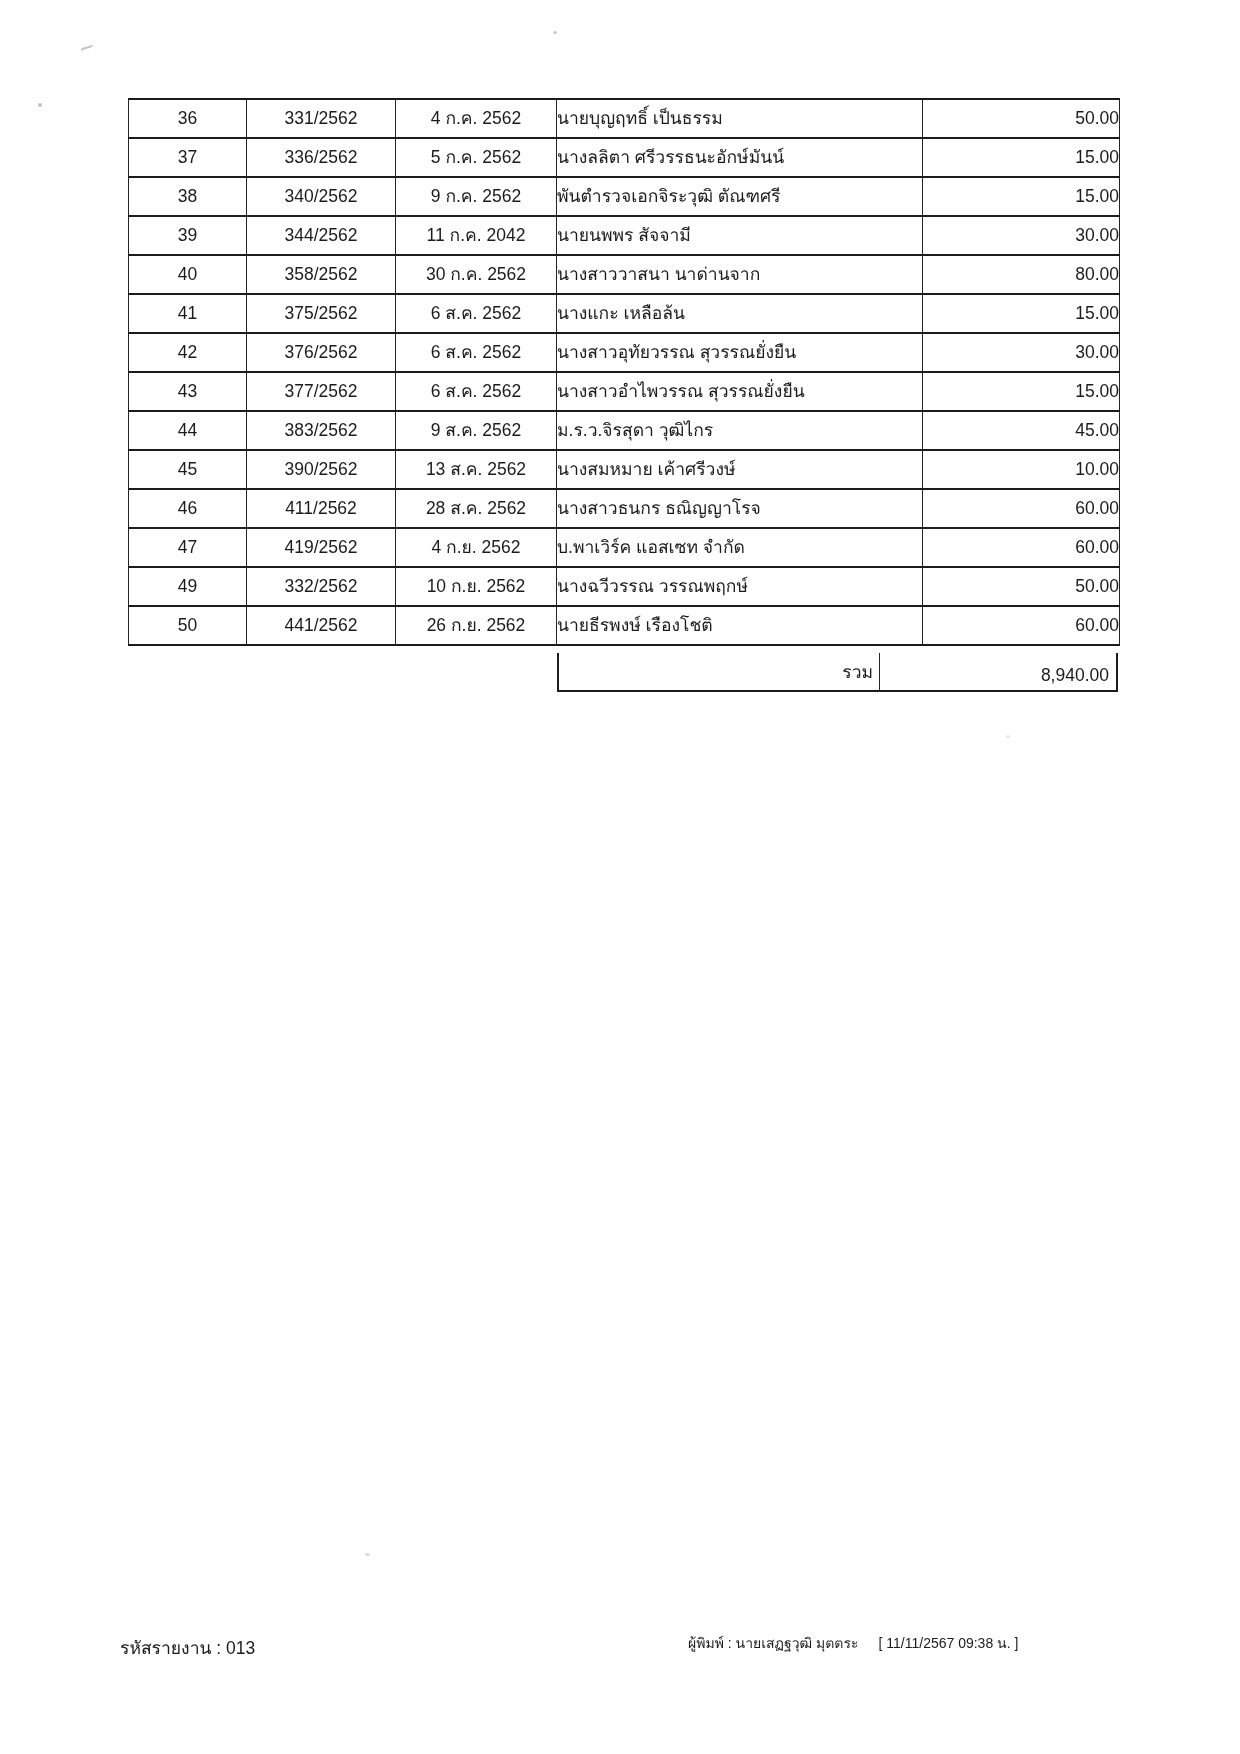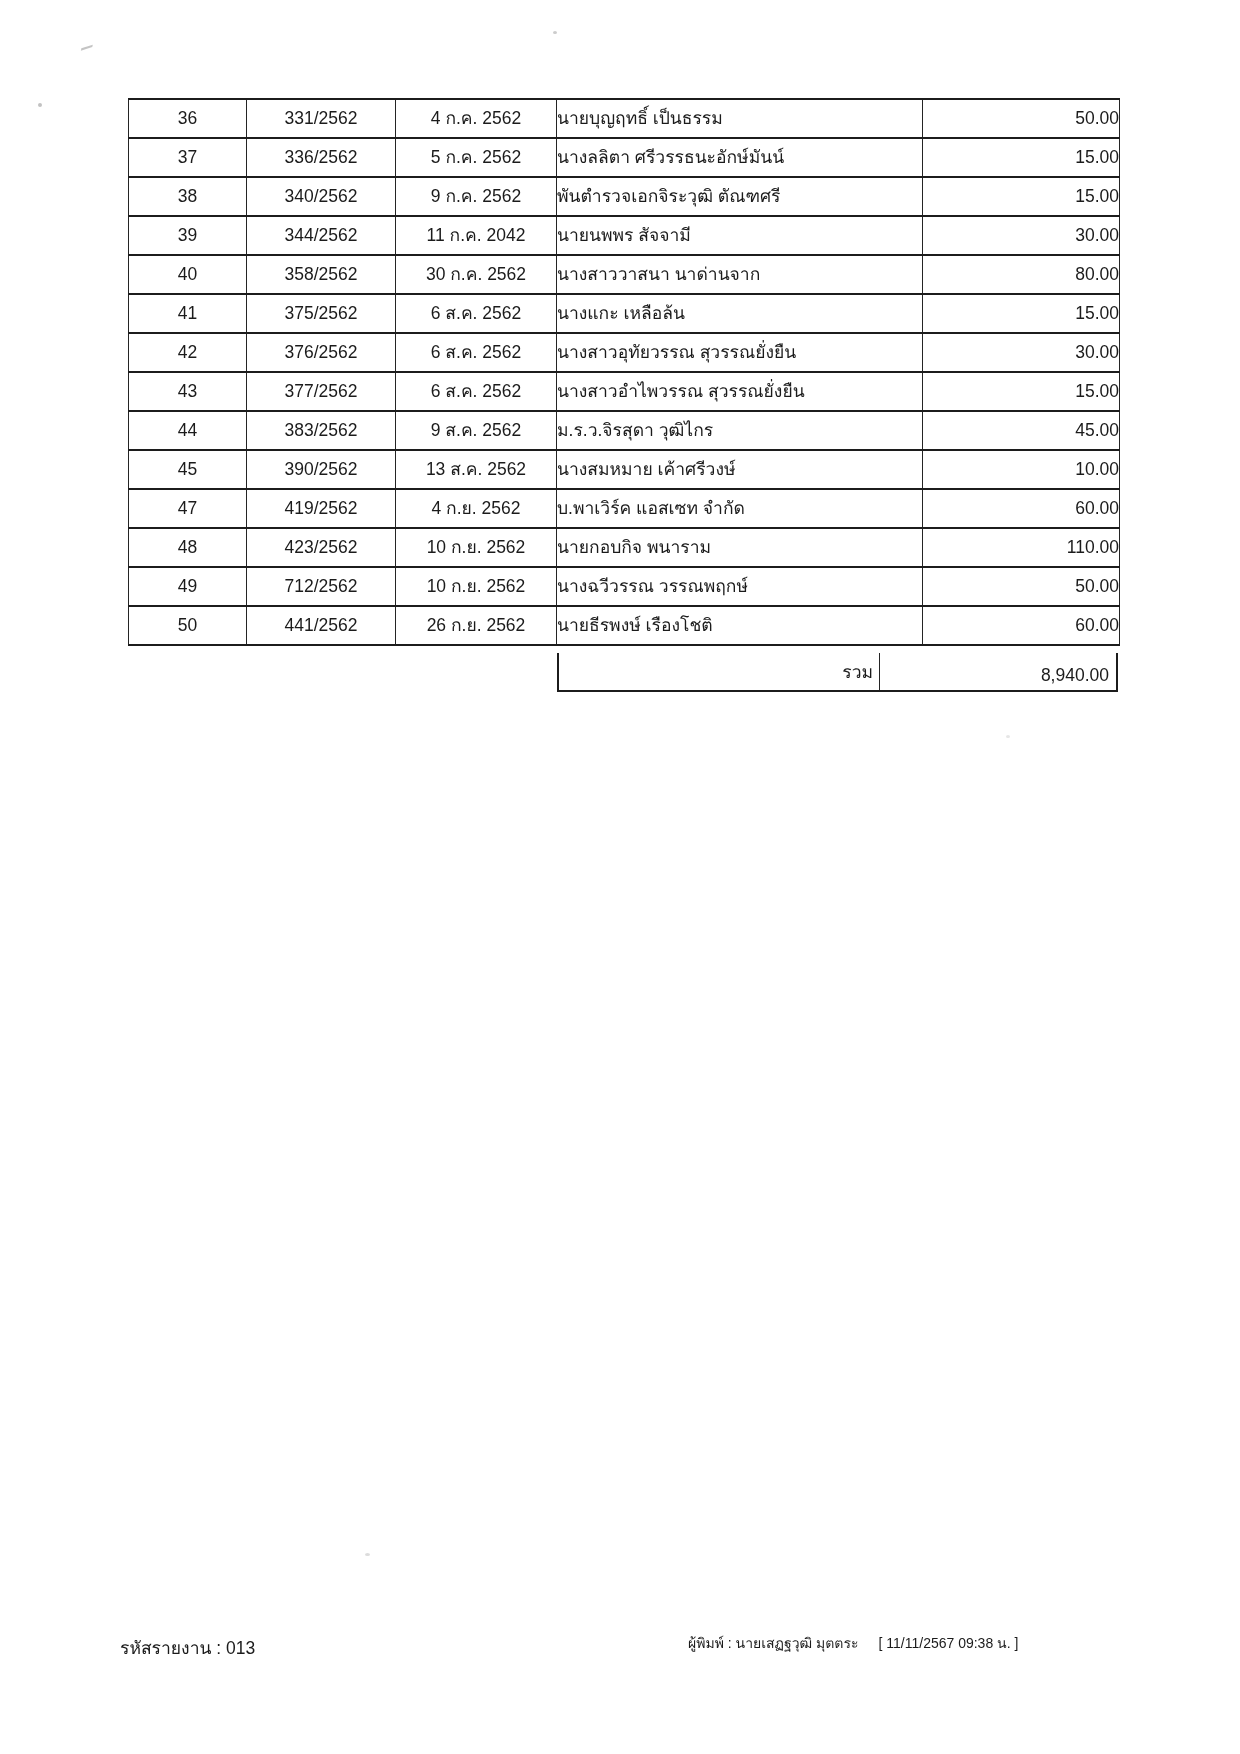--- a/index.html
+++ b/index.html
@@ -212,40 +212,40 @@
     </tr>
 
     <tr>
       <td class="c-no">45</td>
       <td class="c-doc">390/2562</td>
       <td class="c-date">13 ส.ค. 2562</td>
       <td class="c-name">นางสมหมาย เค้าศรีวงษ์</td>
       <td class="c-amt">10.00</td>
     </tr>
 
+    <tr>
+      <td class="c-no">46</td>
+      <td class="c-doc">411/2562</td>
+      <td class="c-date">28 ส.ค. 2562</td>
+      <td class="c-name">นางสาวธนกร ธณิญญาโรจ</td>
+      <td class="c-amt">60.00</td>
+    </tr>
 
     <tr>
       <td class="c-no">47</td>
       <td class="c-doc">419/2562</td>
       <td class="c-date">4 ก.ย. 2562</td>
       <td class="c-name">บ.พาเวิร์ค แอสเซท จำกัด</td>
       <td class="c-amt">60.00</td>
     </tr>
 
-    <tr>
-      <td class="c-no">48</td>
-      <td class="c-doc">423/2562</td>
-      <td class="c-date">10 ก.ย. 2562</td>
-      <td class="c-name">นายกอบกิจ พนาราม</td>
-      <td class="c-amt">110.00</td>
-    </tr>
 
     <tr>
       <td class="c-no">49</td>
-      <td class="c-doc">712/2562</td>
+      <td class="c-doc">332/2562</td>
       <td class="c-date">10 ก.ย. 2562</td>
       <td class="c-name">นางฉวีวรรณ วรรณพฤกษ์</td>
       <td class="c-amt">50.00</td>
     </tr>
 
     <tr>
       <td class="c-no">50</td>
       <td class="c-doc">441/2562</td>
       <td class="c-date">26 ก.ย. 2562</td>
       <td class="c-name">นายธีรพงษ์ เรืองโชติ</td>

